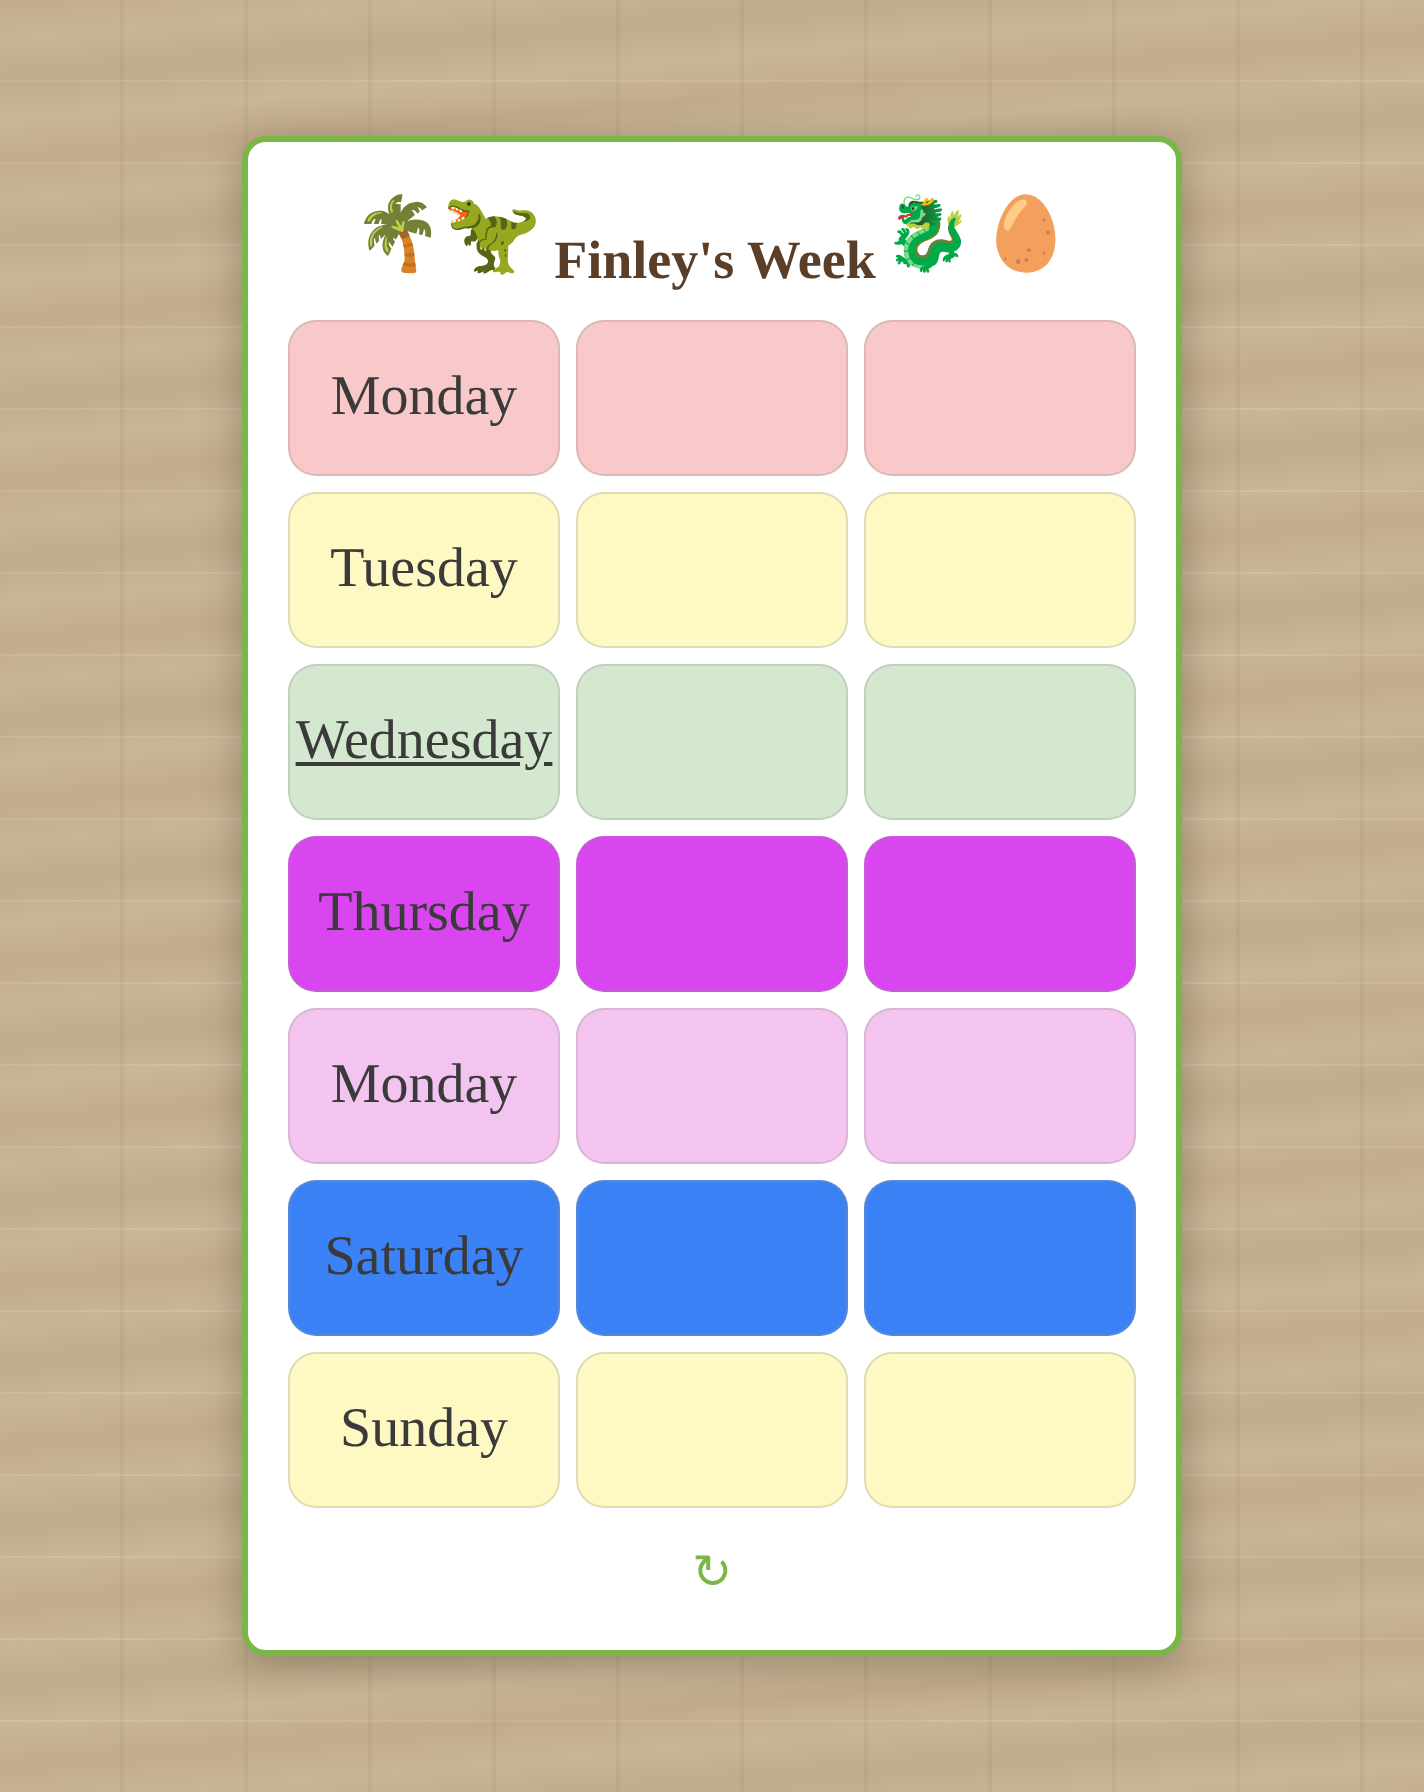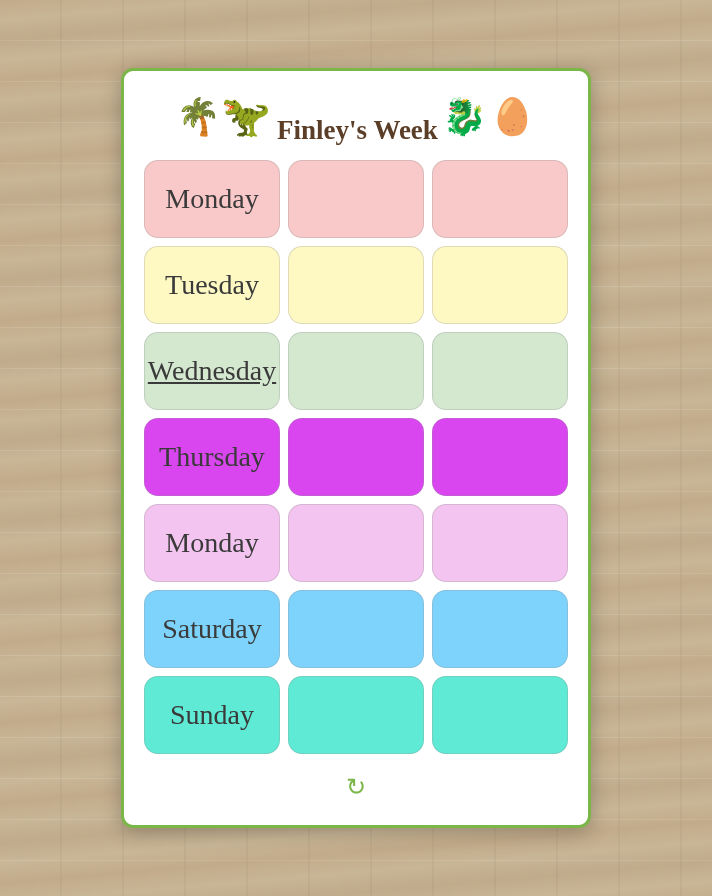--- a/index.html
+++ b/index.html
@@ -123,23 +123,23 @@
     .row-monday .cell { background-color: #f9c8c8; }
     
     .row-tuesday .cell { background-color: #fef9c3; }
     
     .row-wednesday .cell { background-color: #d4e8d0; text-decoration: underline; }
     
     .row-thursday .cell { background-color: #d946ef; }
     
     .row-friday .cell { background-color: #f3c4f0; }
     
-    .row-saturday .cell { background-color: #7dd3fc; justify-content: center; }
-    
-    .row-sunday .cell { background-color: #5eead4; }
+    .row-saturday .cell { background-color: #3b82f6; justify-content: center; }
+    
+    .row-sunday .cell { background-color: #fef9c3; }
 
     .day-label {
       font-weight: normal;
     }
 
     .footer {
       display: flex;
       justify-content: center;
       margin-top: 10px;
     }

